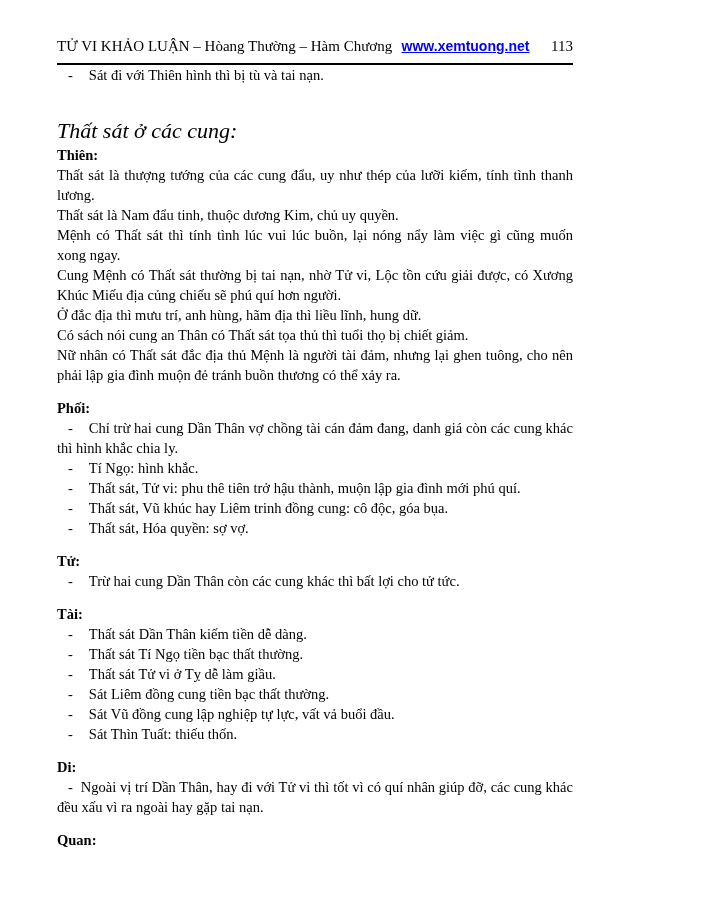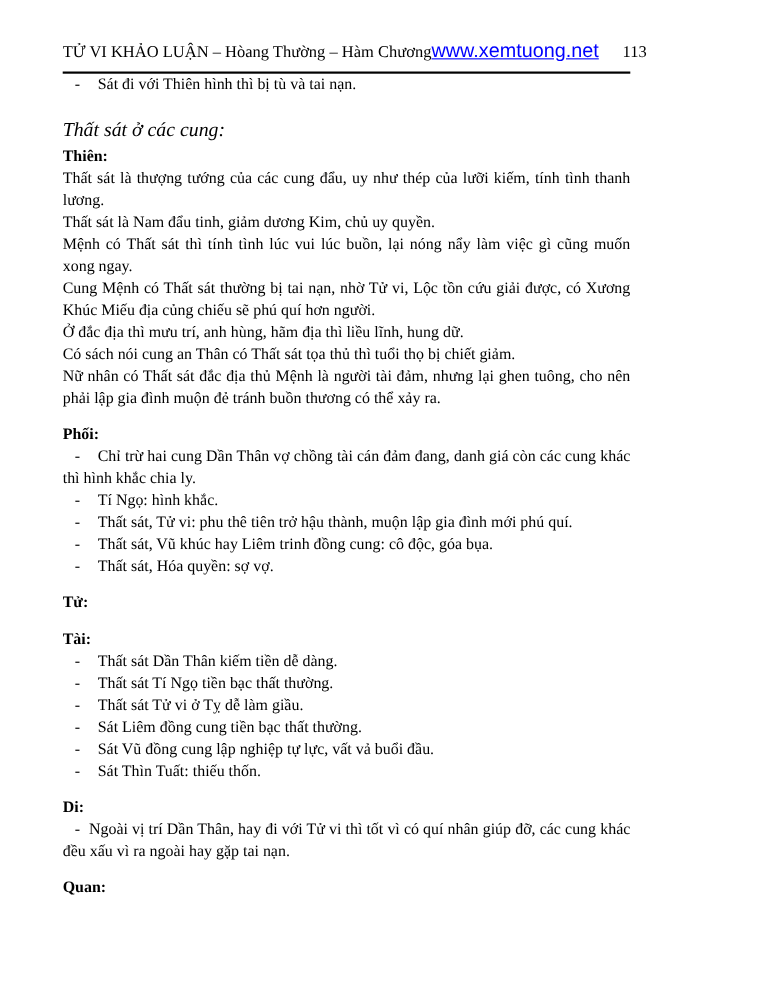--- a/index.html
+++ b/index.html
@@ -27,43 +27,43 @@
   }
   .htitle {
     font-size: 15px;
     white-space: nowrap;
   }
   .hright {
     white-space: nowrap;
   }
   .hlink {
     font-family: "Liberation Sans", sans-serif;
-    font-weight: normal;
-    font-size: 18px;
+    font-weight: bold;
+    font-size: 14px;
     text-decoration: underline;
     cursor: pointer;
   }
   .hpage {
     font-size: 15px;
     margin-left: 18px;
   }
   .rule {
     border: none;
     border-top: 2px solid #000000;
     margin: 7px 0 0 0;
   }
   .intro {
     margin-top: 16px;
   }
   .cung-heading {
     font-style: italic;
     font-weight: normal;
-    font-size: 18px;
+    font-size: 22px;
     line-height: 24px;
-    margin: 19px 0 0 0;
+    margin: 34px 0 0 0;
   }
   .label {
     font-weight: bold;
     font-size: 14.5px;
     line-height: 20px;
     margin: 13px 0 0 0;
   }
   .label.first {
     margin-top: 2px;
   }
@@ -99,35 +99,36 @@
     </span>
   </div>
   <hr class="rule">
 
   <p class="bullet intro"><span class="dash">-</span><span class="btext">Sát đi với Thiên hình thì bị tù và tai nạn.</span></p>
 
   <h2 class="cung-heading">Thất sát ở các cung:</h2>
 
   <h3 class="label first">Thiên:</h3>
   <p class="para">Thất sát là thượng tướng của các cung đẩu, uy như thép của lưỡi kiếm, tính tình thanh lương.</p>
-  <p class="para">Thất sát là Nam đẩu tinh, giảm dương Kim, chủ uy quyền.</p>
+  <p class="para">Thất sát là Nam đẩu tinh, thuộc dương Kim, chủ uy quyền.</p>
   <p class="para">Mệnh có Thất sát thì tính tình lúc vui lúc buồn, lại nóng nẩy làm việc gì cũng muốn xong ngay.</p>
   <p class="para">Cung Mệnh có Thất sát thường bị tai nạn, nhờ Tử vi, Lộc tồn cứu giải được, có Xương Khúc Miếu địa củng chiếu sẽ phú quí hơn người.</p>
   <p class="para">Ở đắc địa thì mưu trí, anh hùng, hãm địa thì liều lĩnh, hung dữ.</p>
   <p class="para">Có sách nói cung an Thân có Thất sát tọa thủ thì tuổi thọ bị chiết giảm.</p>
   <p class="para">Nữ nhân có Thất sát đắc địa thủ Mệnh là người tài đảm, nhưng lại ghen tuông, cho nên phải lập gia đình muộn đẻ tránh buồn thương có thể xảy ra.</p>
 
   <h3 class="label">Phối:</h3>
   <p class="bullet"><span class="dash">-</span><span class="btext">Chỉ trừ hai cung Dần Thân vợ chồng tài cán đảm đang, danh giá còn các cung khác thì hình khắc chia ly.</span></p>
   <p class="bullet"><span class="dash">-</span><span class="btext">Tí Ngọ: hình khắc.</span></p>
   <p class="bullet"><span class="dash">-</span><span class="btext">Thất sát, Tử vi: phu thê tiên trở hậu thành, muộn lập gia đình mới phú quí.</span></p>
   <p class="bullet"><span class="dash">-</span><span class="btext">Thất sát, Vũ khúc hay Liêm trinh đồng cung: cô độc, góa bụa.</span></p>
   <p class="bullet"><span class="dash">-</span><span class="btext">Thất sát, Hóa quyền: sợ vợ.</span></p>
 
   <h3 class="label">Tử:</h3>
+  <p class="bullet"><span class="dash">-</span><span class="btext">Trừ hai cung Dần Thân còn các cung khác thì bất lợi cho tử tức.</span></p>
 
   <h3 class="label">Tài:</h3>
   <p class="bullet"><span class="dash">-</span><span class="btext">Thất sát Dần Thân kiếm tiền dễ dàng.</span></p>
   <p class="bullet"><span class="dash">-</span><span class="btext">Thất sát Tí Ngọ tiền bạc thất thường.</span></p>
   <p class="bullet"><span class="dash">-</span><span class="btext">Thất sát Tử vi ở Tỵ dễ làm giầu.</span></p>
   <p class="bullet"><span class="dash">-</span><span class="btext">Sát Liêm đồng cung tiền bạc thất thường.</span></p>
   <p class="bullet"><span class="dash">-</span><span class="btext">Sát Vũ đồng cung lập nghiệp tự lực, vất vả buổi đầu.</span></p>
   <p class="bullet"><span class="dash">-</span><span class="btext">Sát Thìn Tuất: thiếu thốn.</span></p>
 
   <h3 class="label">Di:</h3>

